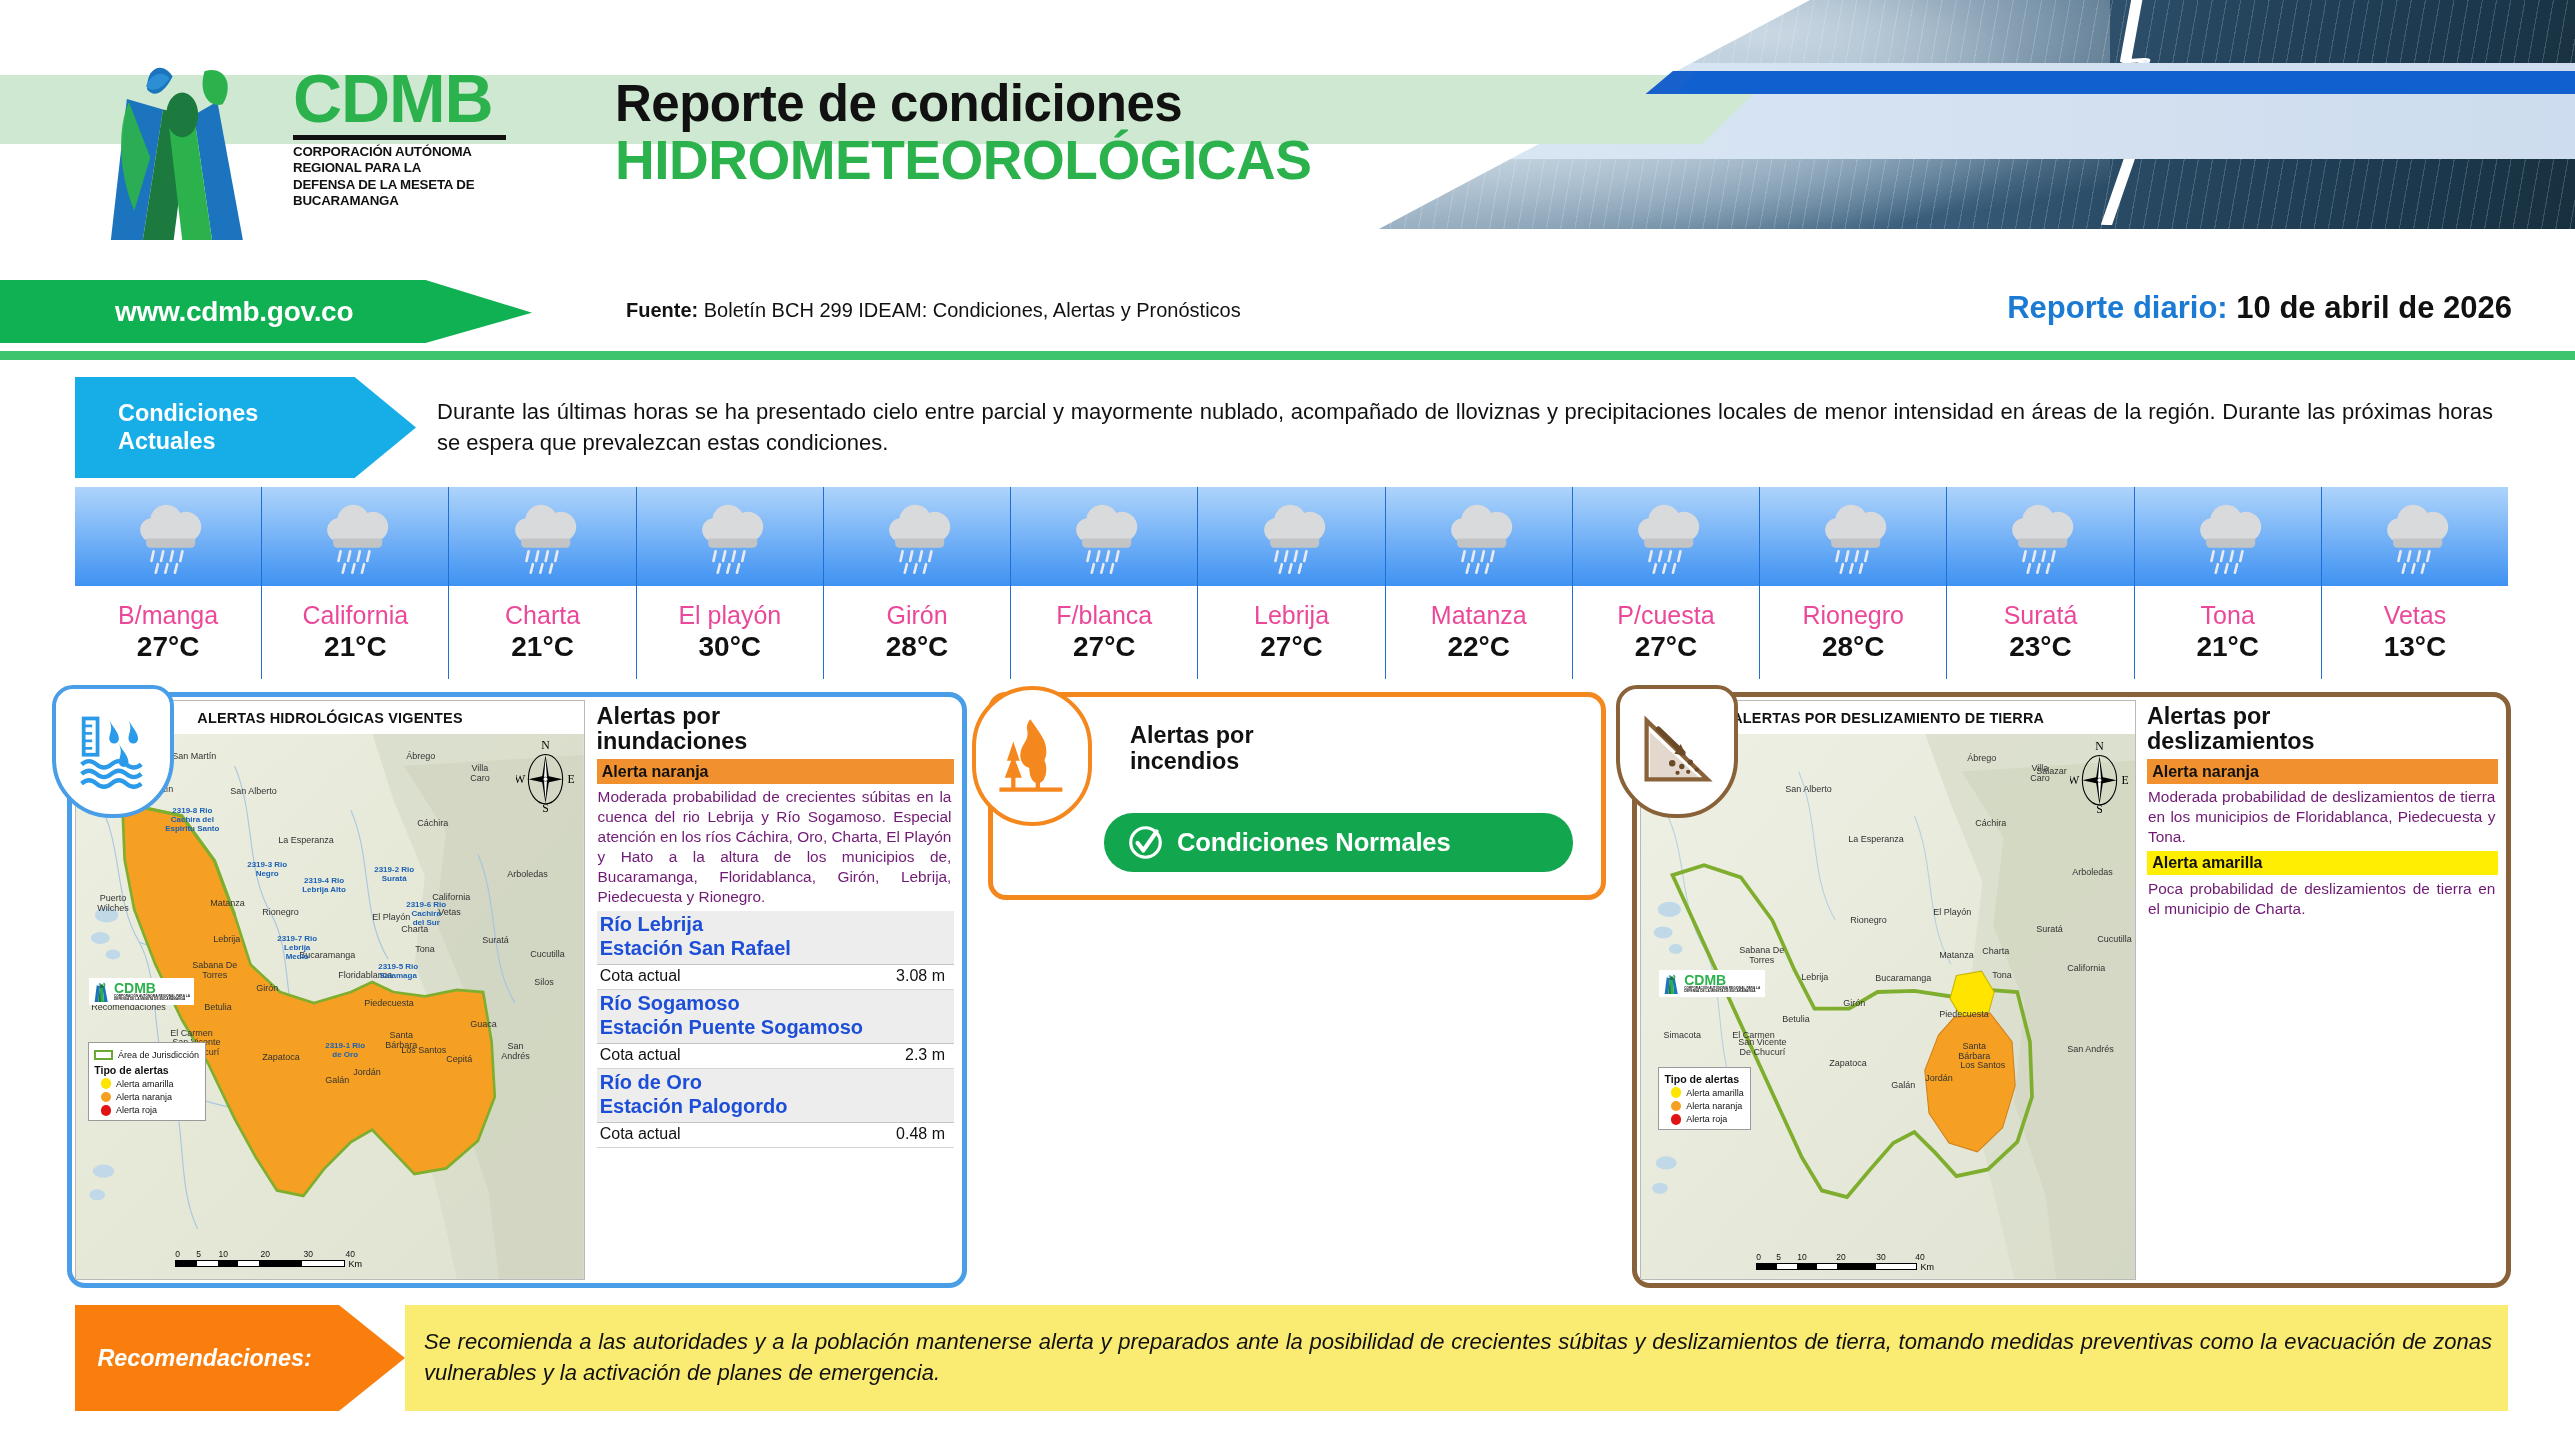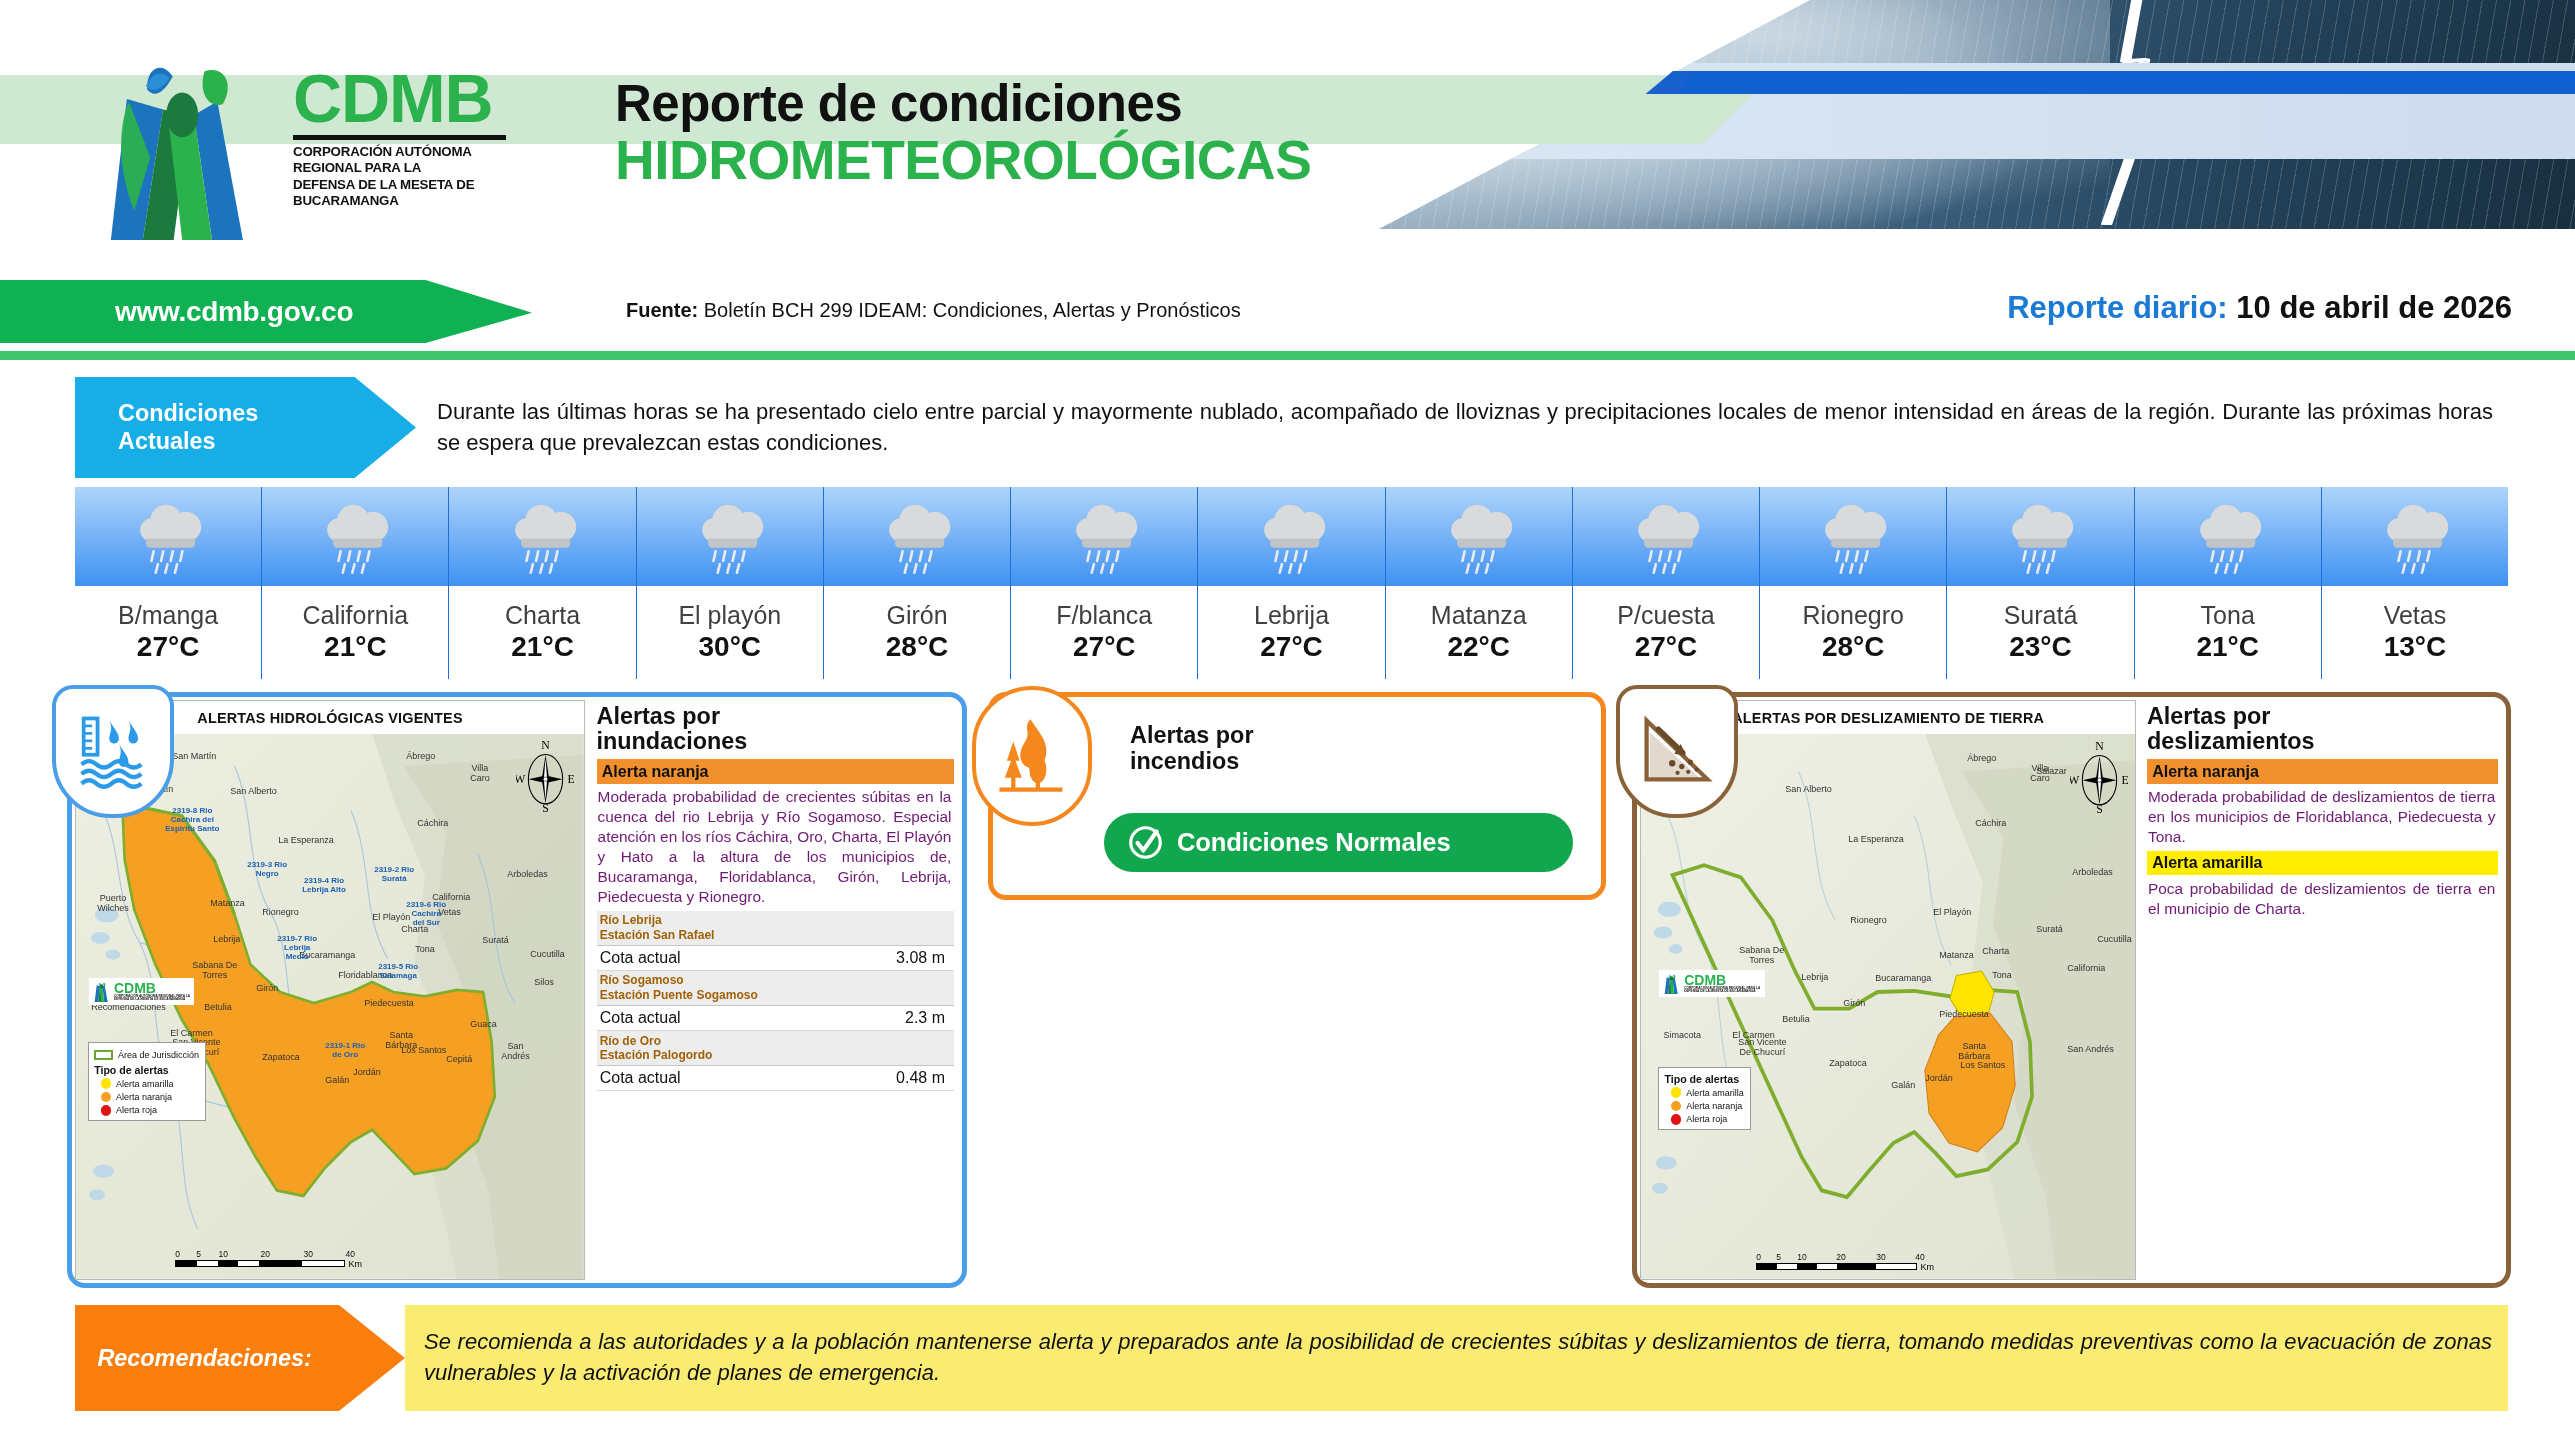--- a/index.html
+++ b/index.html
@@ -126,21 +126,21 @@
   }
   .wcell-icon { flex:1 1 0; position:relative; display:flex; align-items:center; justify-content:center;
     border-right:1.6px solid #1f6fd4; }
   .wcell-icon:last-child { border-right:none; }
   .weather-labels { position:absolute; left:0; top:99px; width:2433px; height:93px; display:flex; background:#fff; }
   .wcell-lab {
     flex:1 1 0; display:flex; flex-direction:column; align-items:center; justify-content:center;
     border-right:1.6px solid #1f6fd4;
   }
   .wcell-lab:last-child { border-right:none; }
-  .wcity { font-size:25px; color:#404040; line-height:1.1; }
+  .wcity { font-size:25px; color:#ec4899; line-height:1.1; }
   .wtemp { font-size:28px; font-weight:bold; color:#111; line-height:1.15; margin-top:2.1px; }
 
   
   .cards { position:absolute; left:0; top:687px; width:2576px; height:602px; }
 
   
   .card-flood {
     position:absolute; left:67px; top:5.3px; width:900px; height:596px;
     border:5.3px solid #4a9ee8; border-radius:18px; background:#fff;
     display:flex; overflow:visible;
@@ -184,21 +184,21 @@
   .alert-bar {
     font-size:16px; font-weight:bold; color:#111; padding:3.2px 5.3px; line-height:1.15;
   }
   .alert-orange { background:#f0902e; }
   .alert-yellow { background:#ffee00; }
   .alert-body {
     font-size:15.4px; color:#701a75; line-height:1.3; text-align:justify; text-justify:inter-word;
     padding:3.2px 2.1px 3.2px 1.1px;
   }
   .station-head {
-    background:#ededed; font-size:12px; font-weight:bold; color:#a16207; line-height:1.18;
+    background:#ededed; font-size:20px; font-weight:bold; color:#1d4ed8; line-height:1.18;
     padding:2.7px 4.3px 3.2px 3.2px; border-bottom:1.1px solid #c4c4c4;
   }
   .station-row {
     display:flex; justify-content:space-between; font-size:16px; color:#111;
     padding:2.7px 8.5px 3.2px 3.2px; border-bottom:1.1px solid #d6d6d6;
   }
 
   
   .card-fire {
     position:absolute; left:988px; top:5.3px; width:618px; height:208px;

